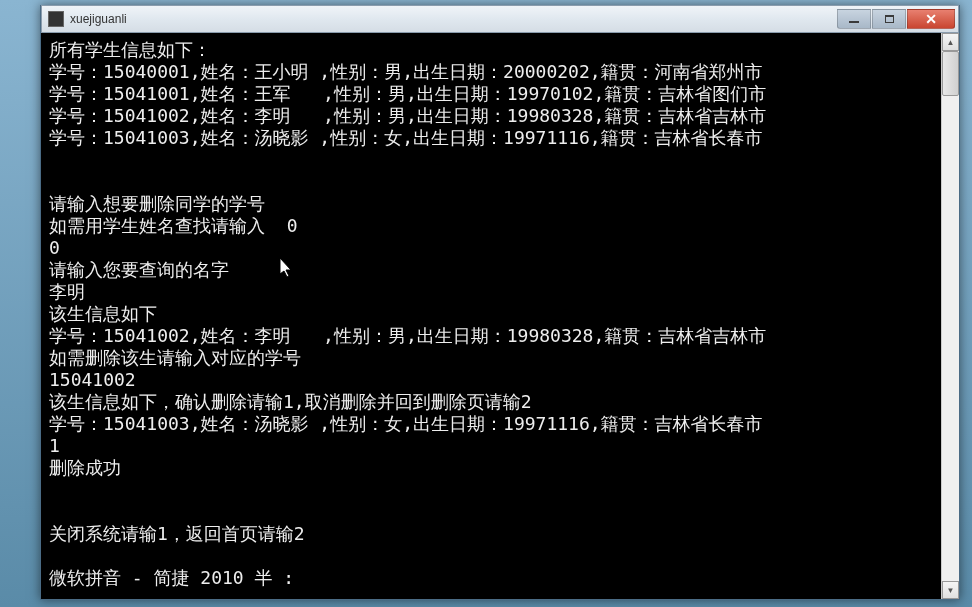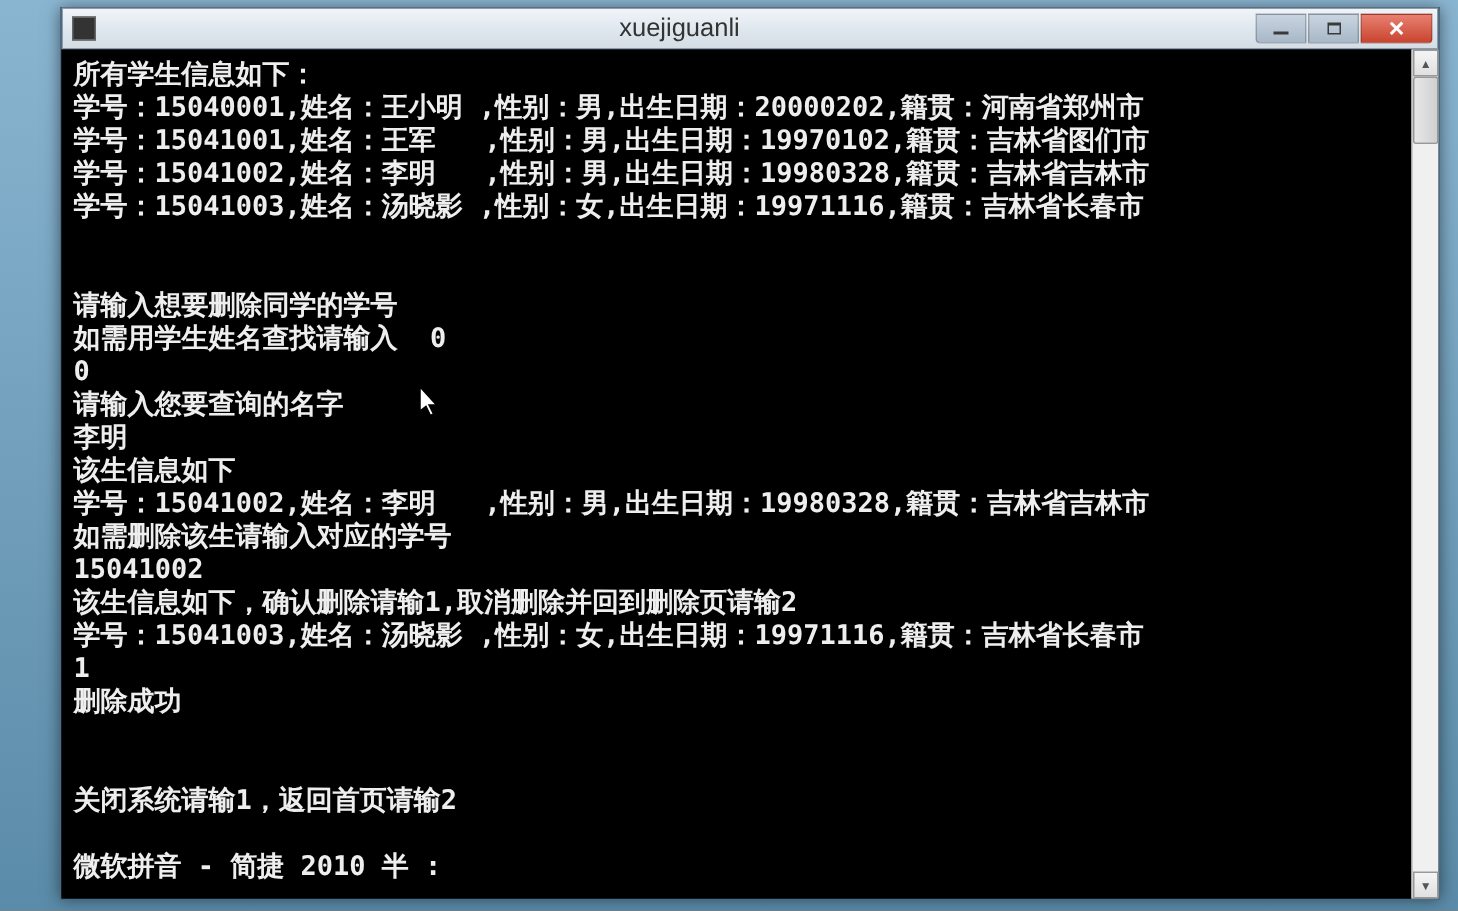--- a/index.html
+++ b/index.html
@@ -36,24 +36,23 @@
     }
     .titlebar-icon {
       width: 16px;
       height: 16px;
       margin-left: 6px;
       margin-right: 6px;
       background: #333;
       border: 1px solid #666;
     }
     .titlebar-text {
-      font-size: 17px;
+      font-size: 12px;
       color: #333;
       flex: 1;
-      text-align: center;
     }
     .window-controls {
       display: flex;
       height: 20px;
       margin-right: 3px;
     }
     .win-btn {
       width: 34px;
       height: 20px;
       display: flex;
@@ -103,21 +102,21 @@
       display: flex;
     }
     .console-content {
       flex: 1;
       padding: 6px 8px;
       color: #eee;
       font-family: "NSimSun", "SimSun", "Consolas", monospace;
       font-size: 18px;
       line-height: 22px;
       white-space: pre;
-      font-weight: bold;
+      font-weight: normal;
       overflow: hidden;
     }
     .scrollbar {
       width: 18px;
       background: #f0f0f0;
       position: relative;
       border-left: 1px solid #ccc;
     }
     .scroll-btn {
       width: 100%;

